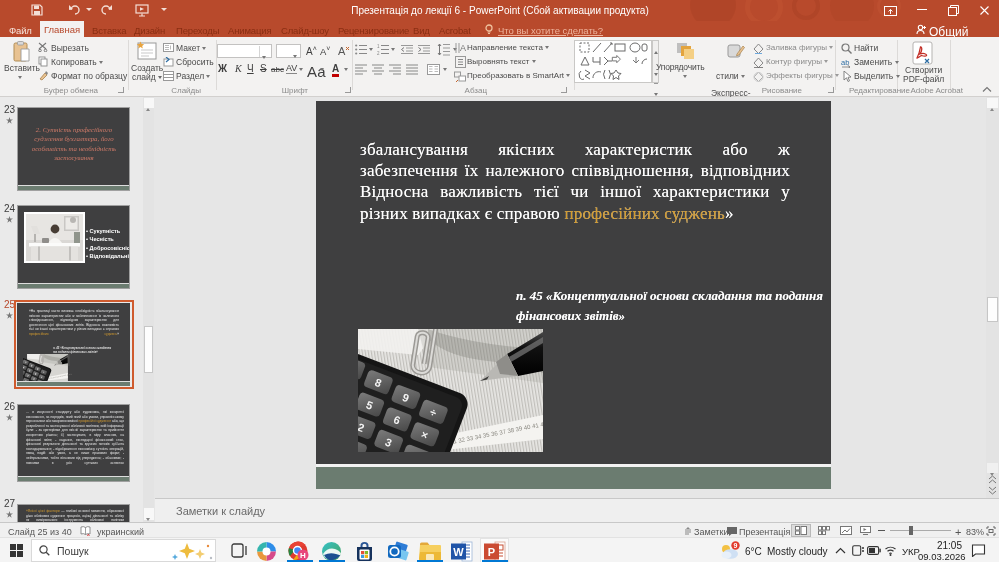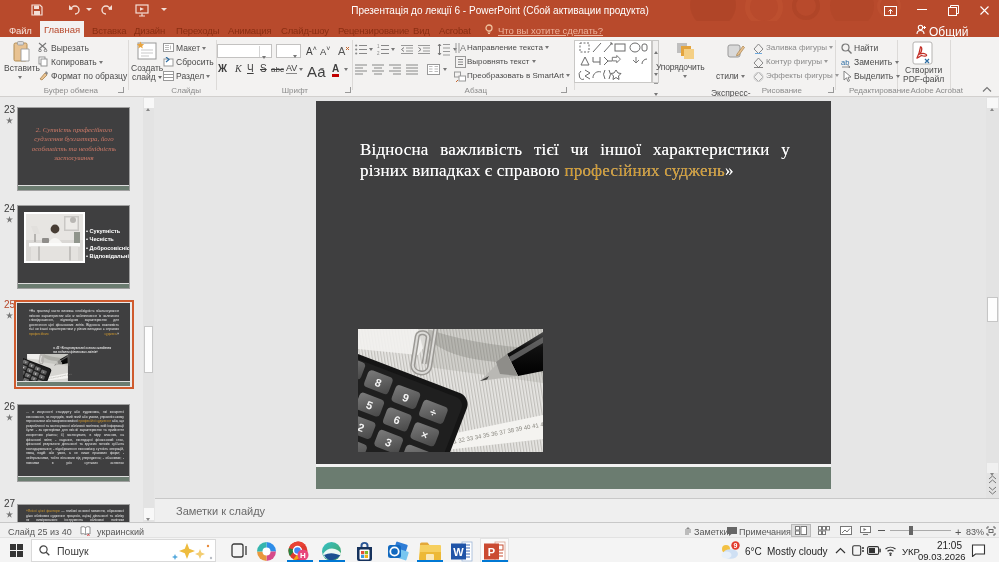--- a/index.html
+++ b/index.html
@@ -521,23 +521,26 @@
   <div class="abs" style="left:987px;top:200px;width:11px;height:25px;background:#fdfdfd;border:1px solid #c6c6c6;"></div>
   <div class="abs" style="left:987px;top:366px;width:11px;height:10px;background:#f0f0f0;"><div class="dd" style="border-top-color:#888;margin:3px 0 0 2.5px;"></div></div>
   <svg class="abs" style="left:988px;top:378px" width="9" height="9" viewBox="0 0 9 9">
       <path d="M1 4 L4.5 1 L8 4 M1 8 L4.5 5 L8 8" fill="none" stroke="#777"></path>
     </svg>
   <svg class="abs" style="left:988px;top:389px" width="9" height="9" viewBox="0 0 9 9">
       <path d="M1 1 L4.5 4 L8 1 M1 5 L4.5 8 L8 5" fill="none" stroke="#777"></path>
     </svg>
   <div class="abs" id="slide">
     <div class="abs" style="left:44px;top:38px;width:430px;">
+      <div class="sline">збалансування якісних характеристик або ж</div>
+      <div class="sline">забезпечення їх належного співвідношення, відповідних</div>
       <div class="sline">Відносна важливість тієї чи іншої характеристики у</div>
       <div class="sline last">різних випадках є справою <span class="gold">професійних суджень</span>»</div>
     </div>
+    <div class="abs" id="caption" style="left:200px;top:185px;width:322px;">п. 45 «Концептуальної основи складання та подання<br>фінансових звітів»</div>
     <svg class="abs" style="left:42px;top:228px" width="185" height="123">
         <use href="#calc"></use>
       </svg>
     <div id="slide-green"></div>
   </div>
   <div class="abs" id="notes">
       <div class="abs" style="left:21px;top:6px;font-size:11px;color:#6a6a6a;">Заметки к слайду</div>
     </div>
 </div>
 
@@ -551,21 +554,21 @@
   <div class="sb" style="left:97px;top:4px;">украинский</div>
   <svg class="abs" style="left:684px;top:4px" width="8" height="9" viewBox="0 0 8 9">
       <path d="M1 3 h6 M1 5 h6 M1 7 h4" stroke="#888"></path>
       <path d="M4 0 l2 2 h-4 Z" fill="#888"></path>
     </svg>
   <div class="sb" style="left:694px;top:4px;">Заметки</div>
   <svg class="abs" style="left:727px;top:4px" width="10" height="9" viewBox="0 0 10 9">
       <rect x="0.5" y="0.5" width="9" height="6" fill="#666" stroke="#666"></rect>
       <path d="M2 7 v2 l2.5 -2 Z" fill="#666"></path>
     </svg>
-  <div class="sb" style="left:739px;top:4px;">Примечания</div>
+  <div class="sb" style="left:739px;top:4px;">Презентація</div>
   <div class="abs" style="left:791px;top:1px;width:20px;height:13px;background:#dcdcdc;border:1px solid #b9b9b9;"></div>
   <svg class="abs" style="left:795px;top:3px" width="12" height="9" viewBox="0 0 12 9">
       <rect x="0.5" y="0.5" width="4" height="3.5" fill="#fff" stroke="#777"></rect>
       <rect x="0.5" y="5" width="4" height="3.5" fill="#fff" stroke="#777"></rect>
       <rect x="6" y="0.5" width="5.5" height="8" fill="#fff" stroke="#777"></rect>
     </svg>
   <svg class="abs" style="left:818px;top:3px" width="12" height="9" viewBox="0 0 12 9">
       <rect x="0.5" y="0.5" width="3" height="3.5" fill="#fff" stroke="#777"></rect>
       <rect x="4.5" y="0.5" width="3" height="3.5" fill="#fff" stroke="#777"></rect>
       <rect x="8.5" y="0.5" width="3" height="3.5" fill="#fff" stroke="#777"></rect>

